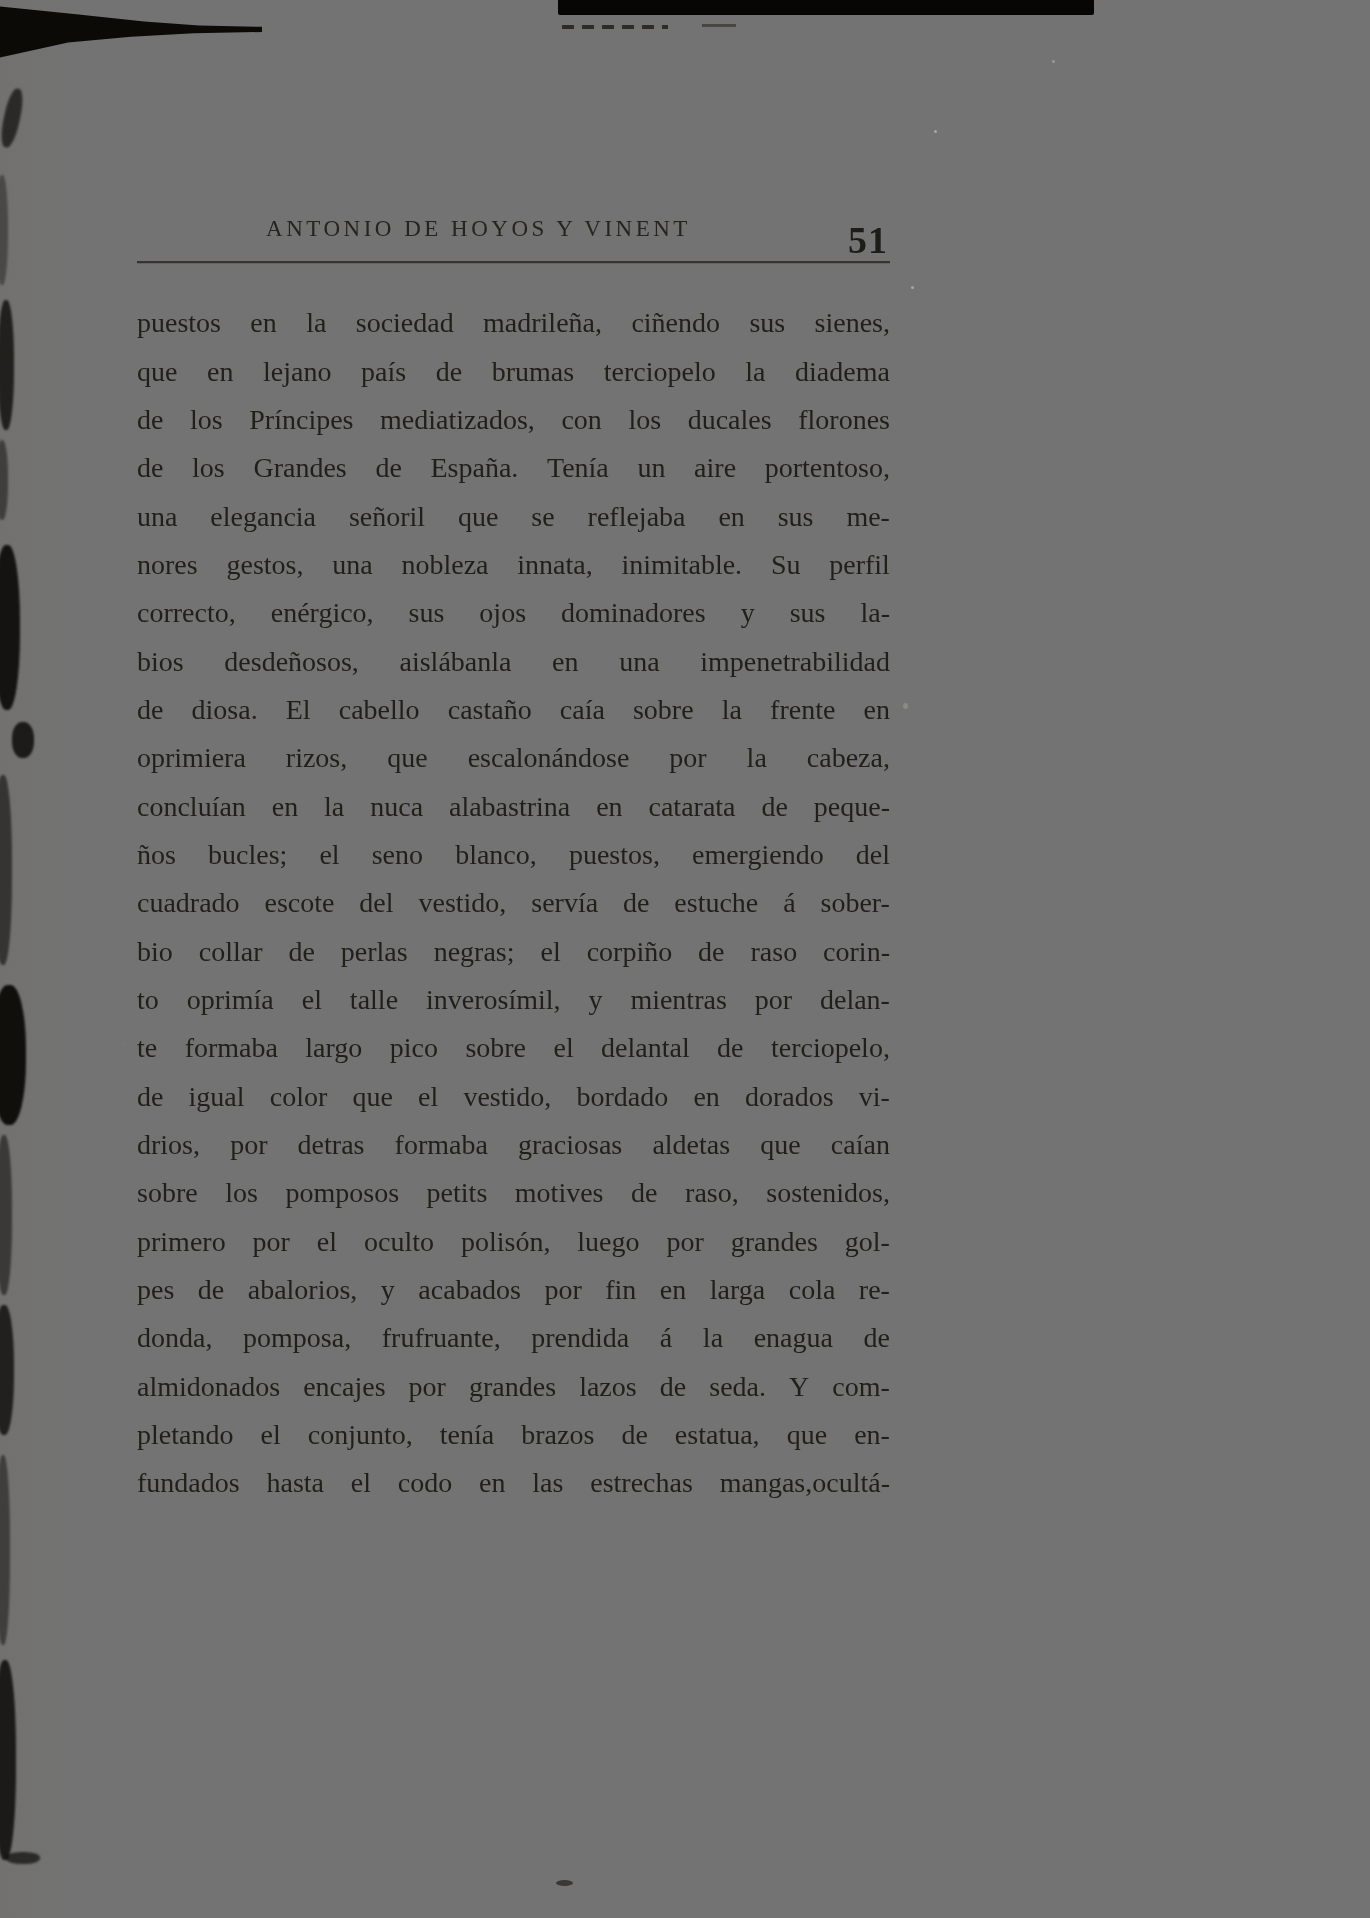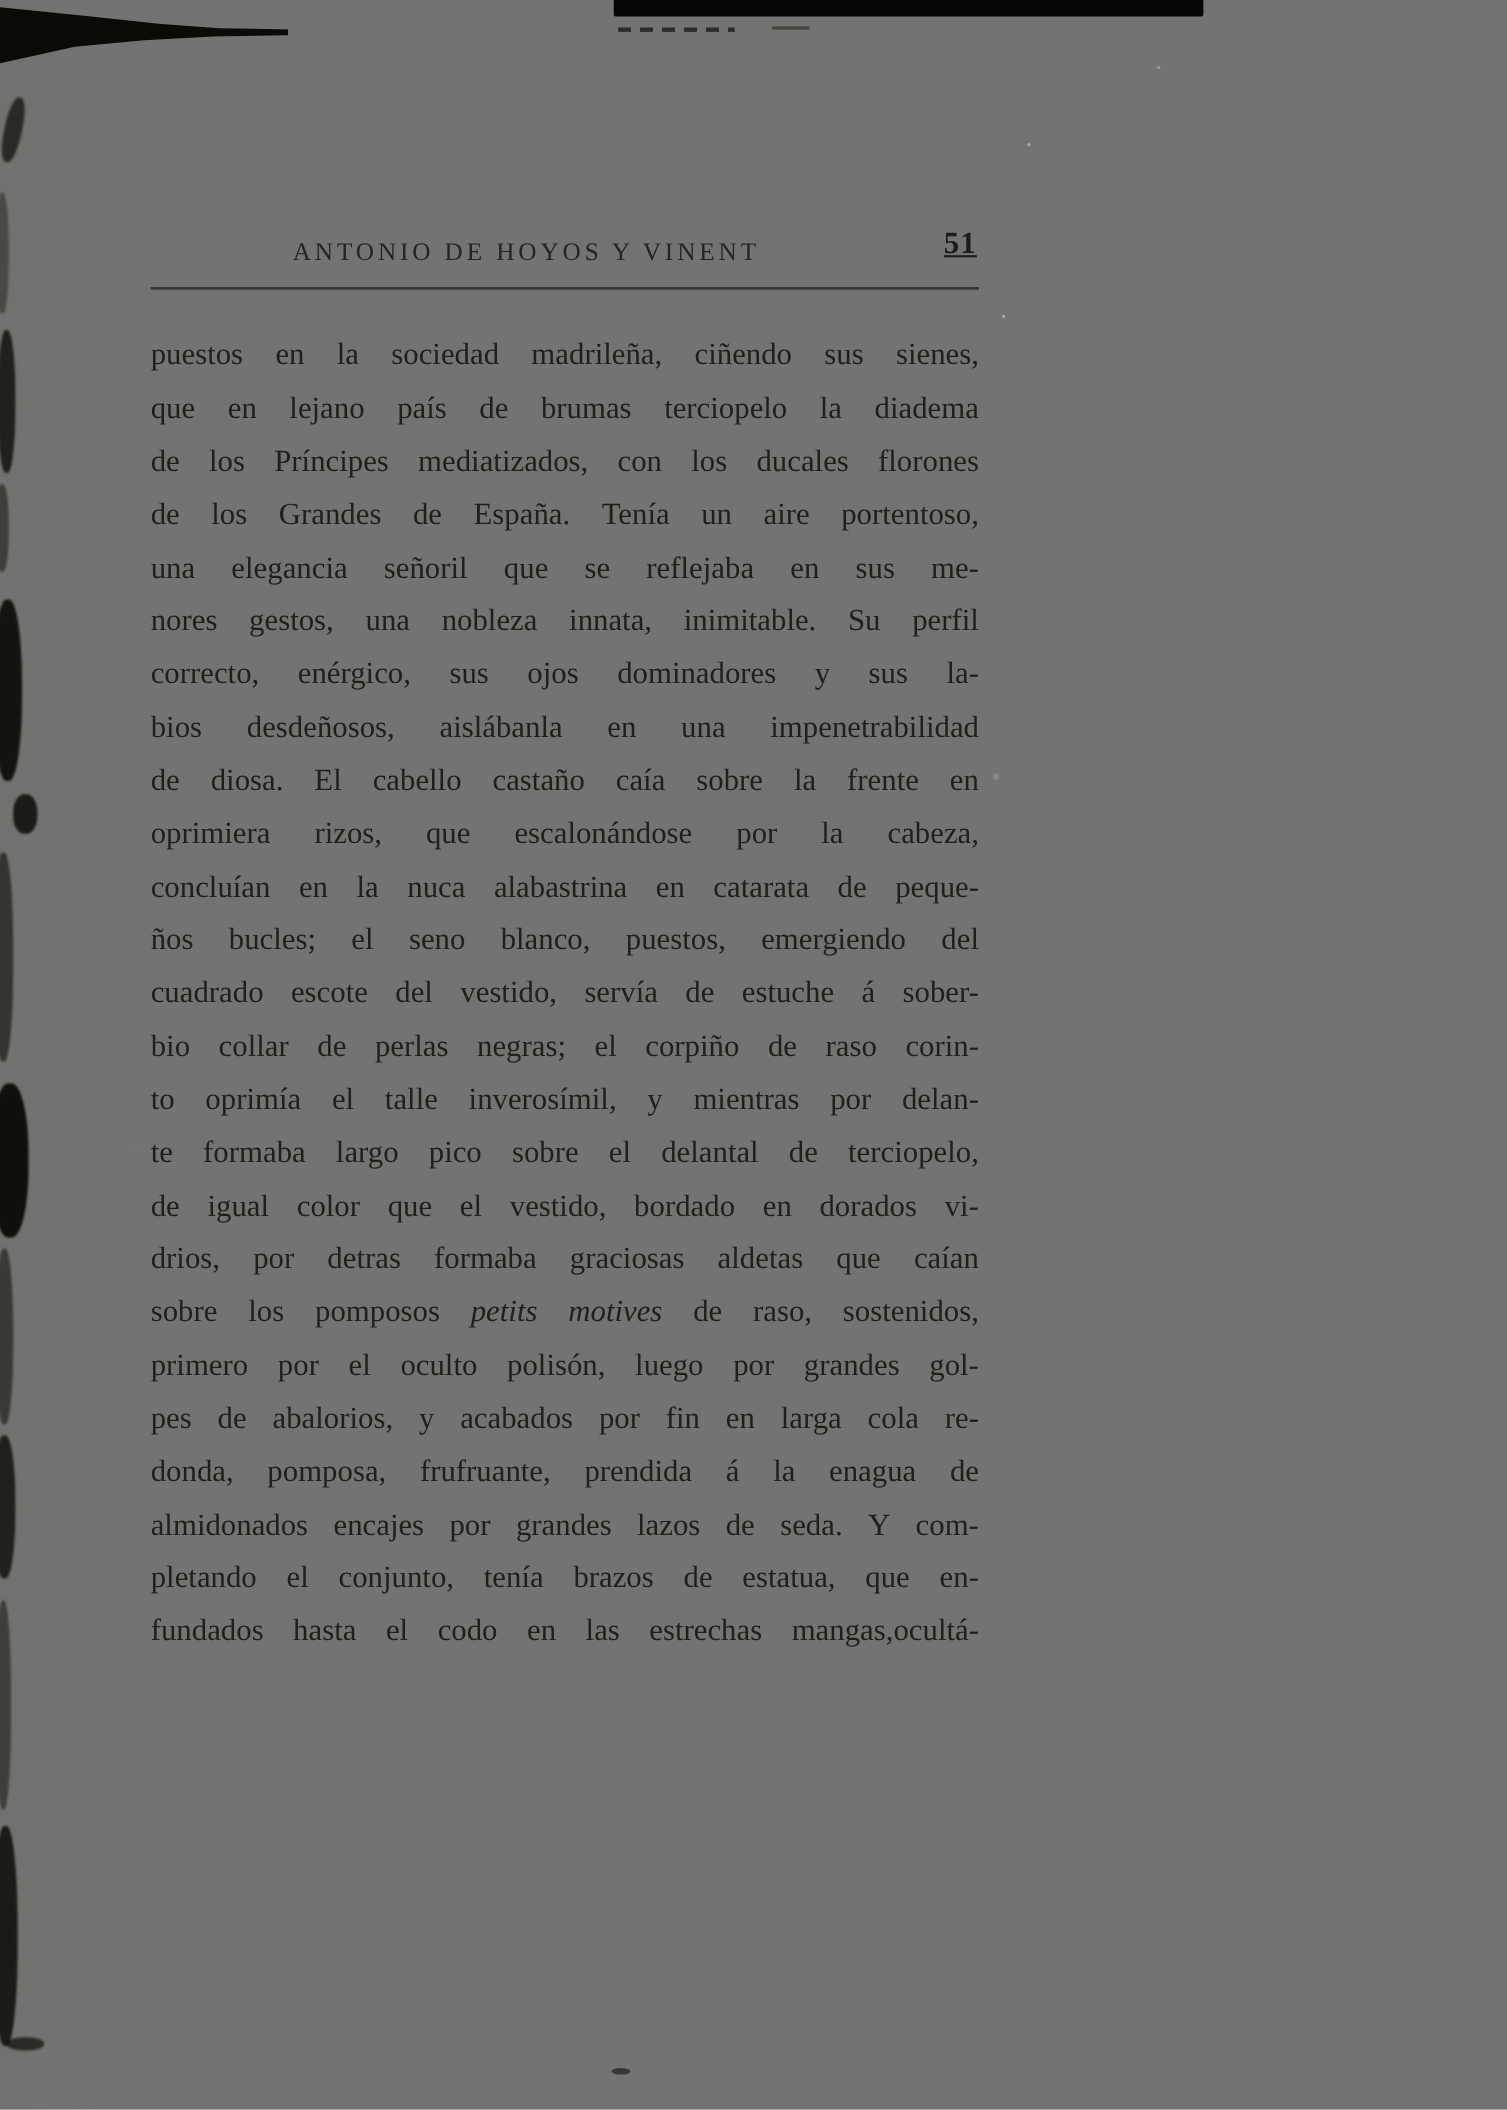--- a/index.html
+++ b/index.html
@@ -44,26 +44,25 @@
     top: 10px;
     text-align: center;
     font-size: 23px;
     letter-spacing: 3.5px;
     color: #26241f;
     white-space: nowrap;
   }
   .page-number {
     position: absolute;
     right: 2px;
-    top: 0;
-    font-size: 28px;
+    top: 12px;
+    font-size: 38px;
     font-weight: bold;
     letter-spacing: 1px;
     color: #1e1c18;
-    text-decoration: underline;
   }
   .rule {
     position: absolute;
     top: 261px;
     left: 0;
     width: 100%;
     height: 2px;
     background: #363430;
     box-shadow: 0 1px 0 rgba(54,52,48,.25);
   }
@@ -75,21 +74,21 @@
   }
   .text-line {
     display: flex;
     justify-content: space-between;
     align-items: center;
     height: 48.35px;
     font-size: 28px;
     white-space: nowrap;
     gap: 16px;
   }
-  .text-line .italic { font-style: italic; }
+  .text-line .italic { }
 
   
   .ink {
     position: absolute;
     background: #0d0c09;
     border-radius: 45%;
     filter: blur(1.2px);
   }
   .speck {
     position: absolute;

